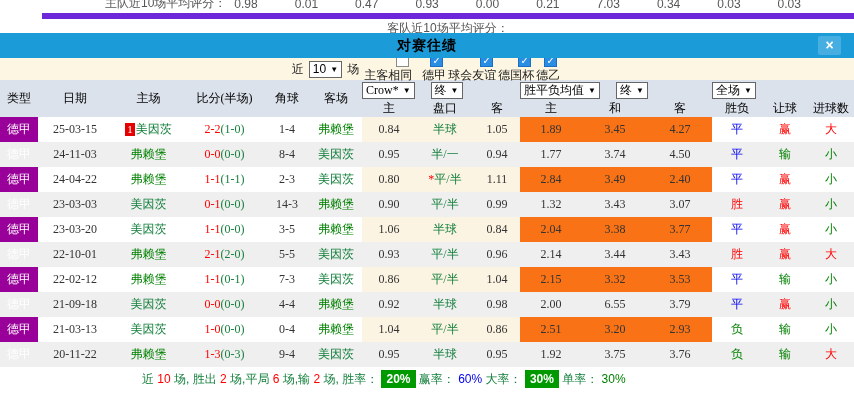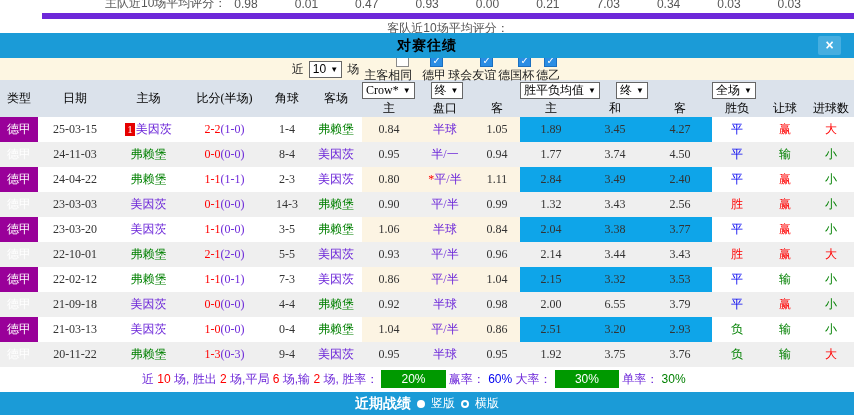--- a/index.html
+++ b/index.html
@@ -31,30 +31,30 @@
   .box.on { background:#2a8de4; border-color:#1a6fc0; }
   .cb:first-child { margin-right:10px; }
   
   table { width:854px; table-layout:fixed; border-collapse:collapse;font-family:Liberation Serif, serif; }
   thead th { background:#dbe2eb; font-weight:normal; color:#000; padding:0; }
   thead tr.h1 th { height:20px; }
   thead tr.h2 th { height:17px; }
   tbody td { height:25px; text-align:center; padding:0; overflow:hidden; white-space:nowrap; }
   tbody tr:nth-child(even) td { background:#efefef; }
   td.cream { background:#fcf4e3; }
-  td.lblue { background:#0ea5e9; }
+  td.lblue { background:#f97316; }
   td.type { background:#990099; color:#fff; }
-  .red { color:#f00; } .green { color:#008000; } .blue { color:#0000f0; } .dark { color:#6d28d9; }
+  .red { color:#f00; } .green { color:#008000; } .blue { color:#0000f0; } .dark { color:#15803d; }
   .badge { display:inline-block; background:#e60000; color:#fff; font-size:11px; line-height:13px;
     padding:0 2px; margin-right:1px; }
   .selgroup { display:flex; justify-content:flex-start; gap:16px; }
   
   .summary { height:25px; line-height:25px; padding-left:142px; color:#222; }
   .summary span { white-space:pre; }
-  .gbadge { background:#090; color:#fff; font-weight:normal; padding:2px 20px;margin-top:23px; }
+  .gbadge { background:#090; color:#fff; font-weight:bold; padding:2px 5px;margin-top:23px; }
   
   .footer { height:23px; background:#1b9bd7; display:flex; align-items:center; justify-content:center; gap:6px; color:#fff; }
   .ftitle { font-weight:bold; font-size:14px; }
   .radio { display:inline-block; width:8px; height:8px; border:2px solid #fff; border-radius:50%; }
   .radio.sel { background:#fff; }
   .fopt { cursor:pointer; }
 </style>
 </head>
 <body>
 
@@ -248,21 +248,21 @@
           <td>23-03-03</td>
           <td><span class="dark">美因茨</span></td>
           <td><span class="red">0-1</span><span class="dark">(0-0)</span></td>
           <td>14-3</td>
           <td><span class="green">弗赖堡</span></td>
           <td class="cream">0.90</td>
           <td class="cream"><span class="dark">平/半</span></td>
           <td class="cream">0.99</td>
           <td class="lblue">1.32</td>
           <td class="lblue">3.43</td>
-          <td class="lblue">2.56</td>
+          <td class="lblue">3.07</td>
           <td class="red">胜</td>
           <td class="red">赢</td>
           <td class="green">小</td>
         </tr>
         <tr>
           <td class="type">德甲</td>
           <td>23-03-20</td>
           <td><span class="dark">美因茨</span></td>
           <td><span class="red">1-1</span><span class="dark">(0-0)</span></td>
           <td>3-5</td>
@@ -360,23 +360,14 @@
           <td class="lblue">3.76</td>
           <td class="green">负</td>
           <td class="green">输</td>
           <td class="red">大</td>
         </tr>
       </tbody>
   </table>
 
   <div class="summary"><span class="dark">近 </span><span class="red">10</span><span class="dark"> 场, 胜出 </span><span class="red">2</span><span class="dark"> 场,平局 </span><span class="red">6</span><span class="dark"> 场,输 </span><span class="red">2</span><span class="dark"> 场, 胜率： </span><span class="gbadge">20%</span><span class="dark"> 赢率： </span><span class="blue">60%</span><span class="dark"> 大率： </span><span class="gbadge">30%</span><span class="dark"> 单率： </span><span class="green">30%</span></div>
 
-  <div class="footer">
-    <span class="ftitle">近期战绩</span>
-    <span class="fopts" style="display:inline-flex;align-items:center;gap:6px;">
-        <span class="radio sel"></span>
-        <span class="fopt">竖版</span>
-        <span class="radio"></span>
-        <span class="fopt">横版</span>
-      </span>
-  </div>
 
 </div>
 
 </body></html>

